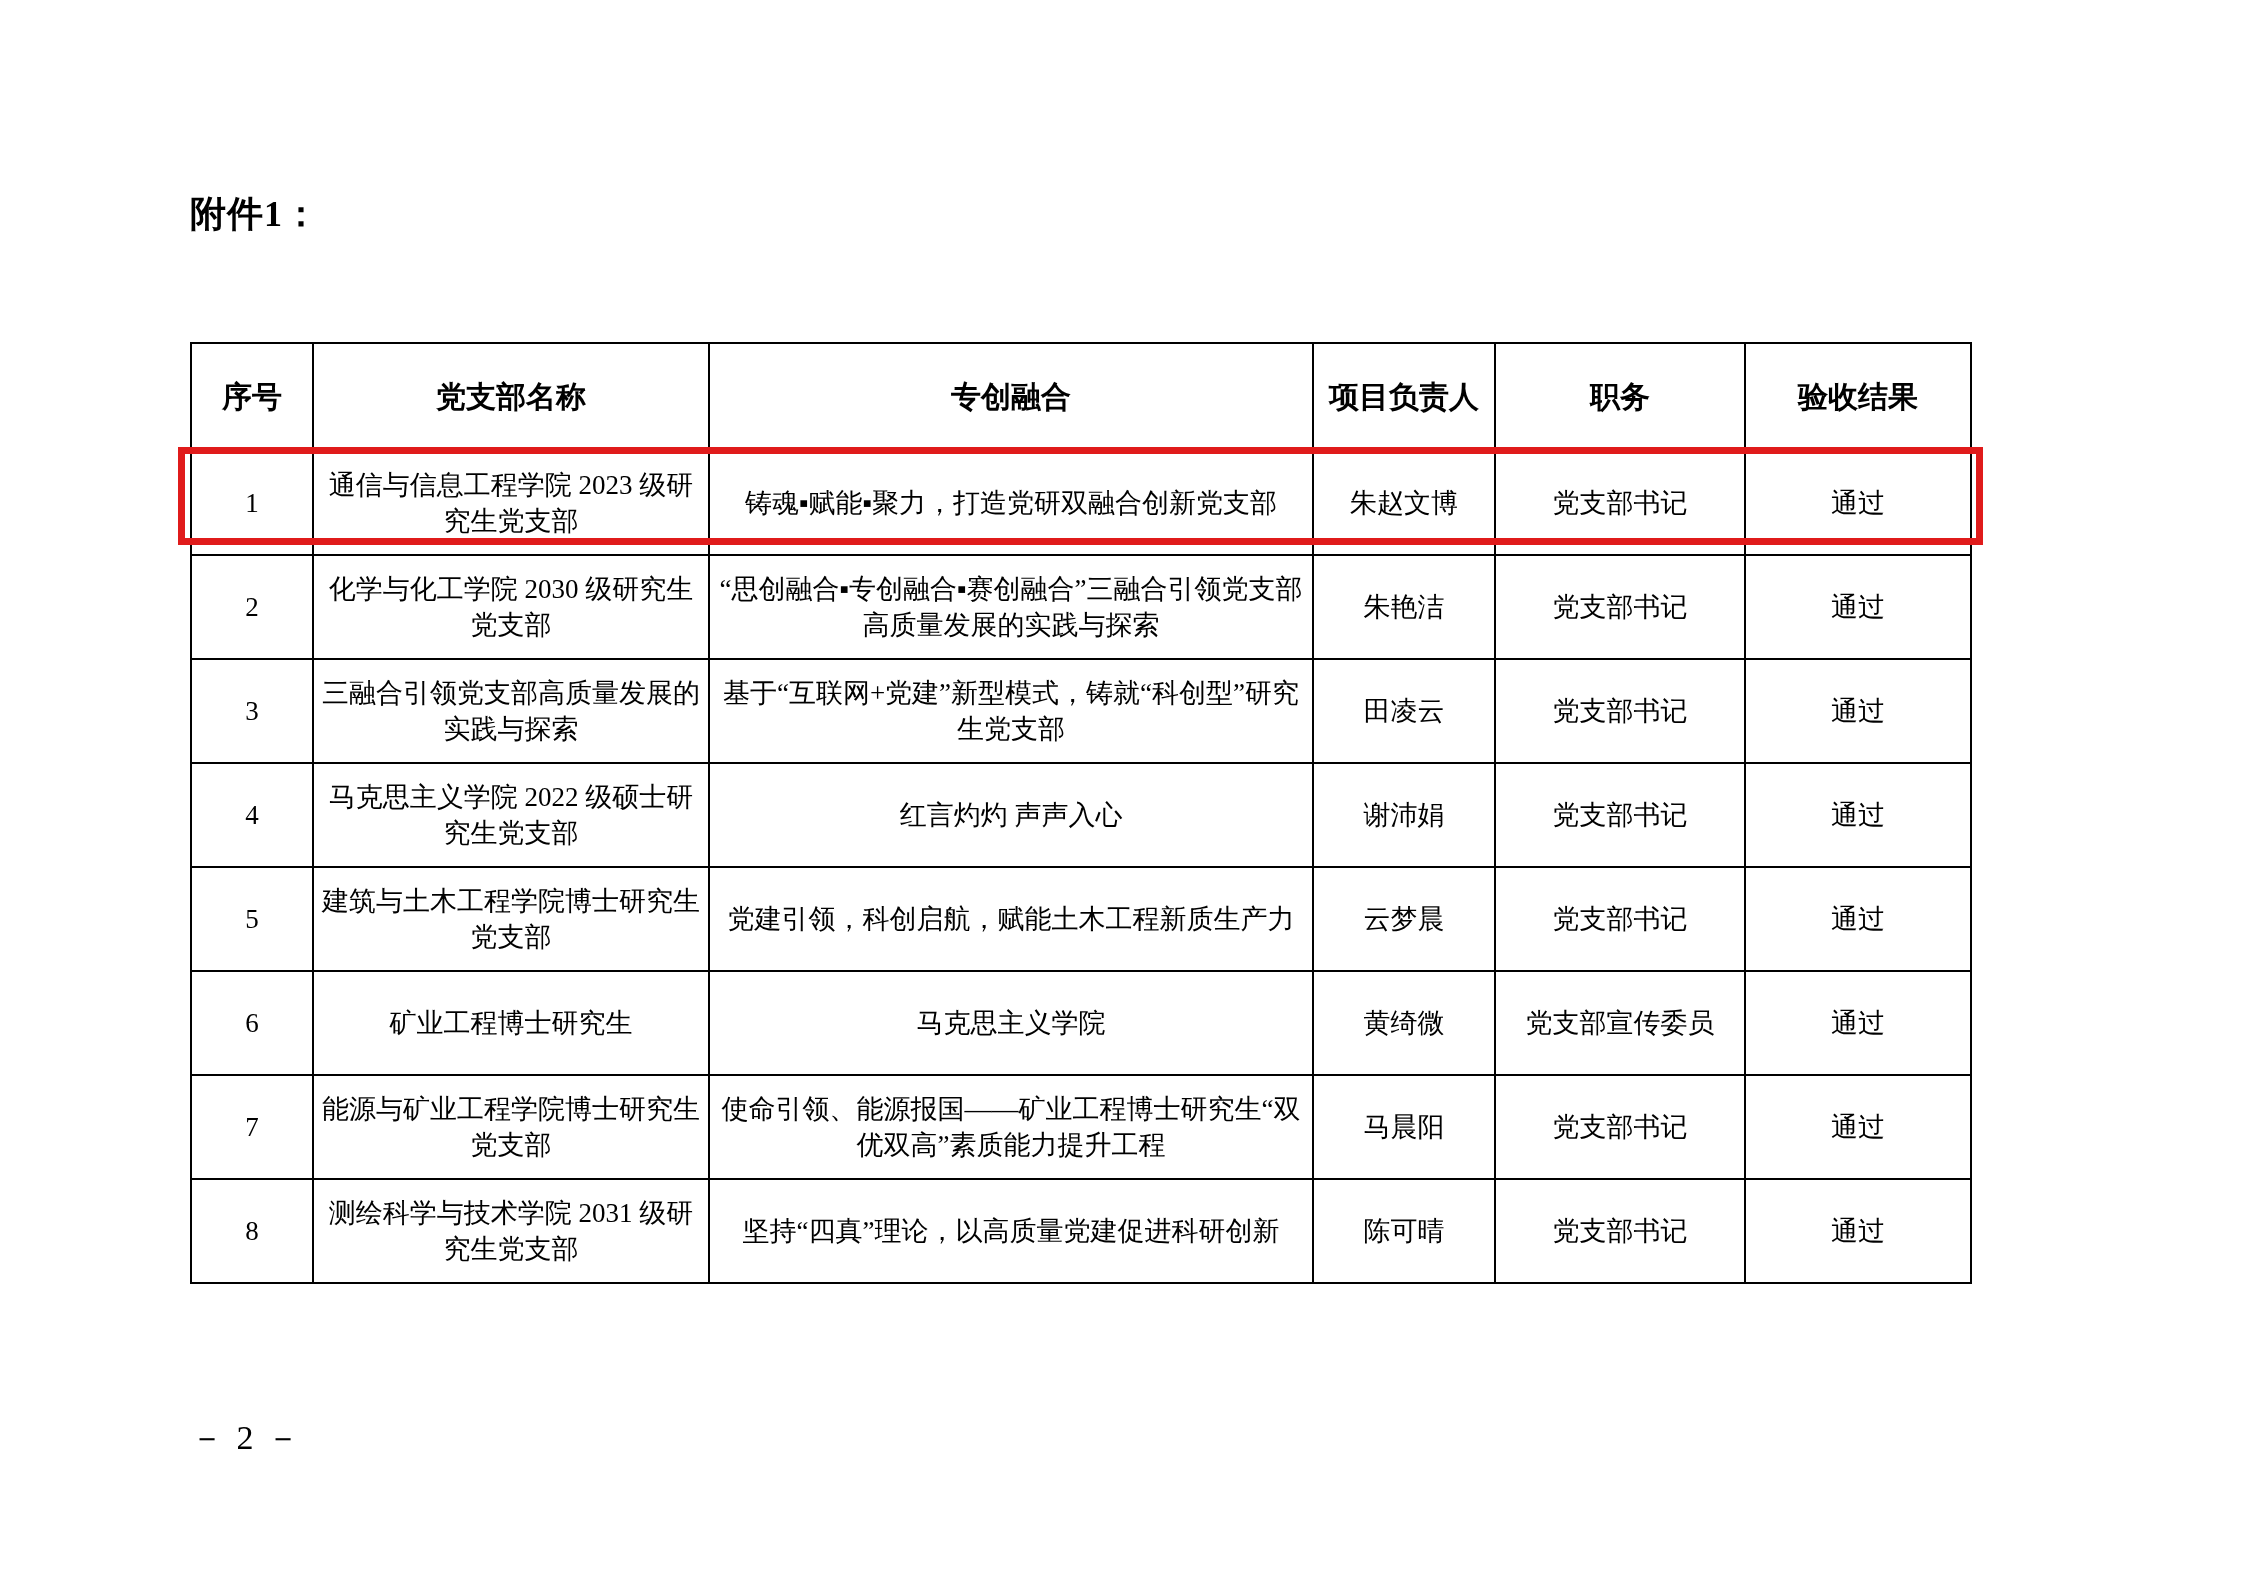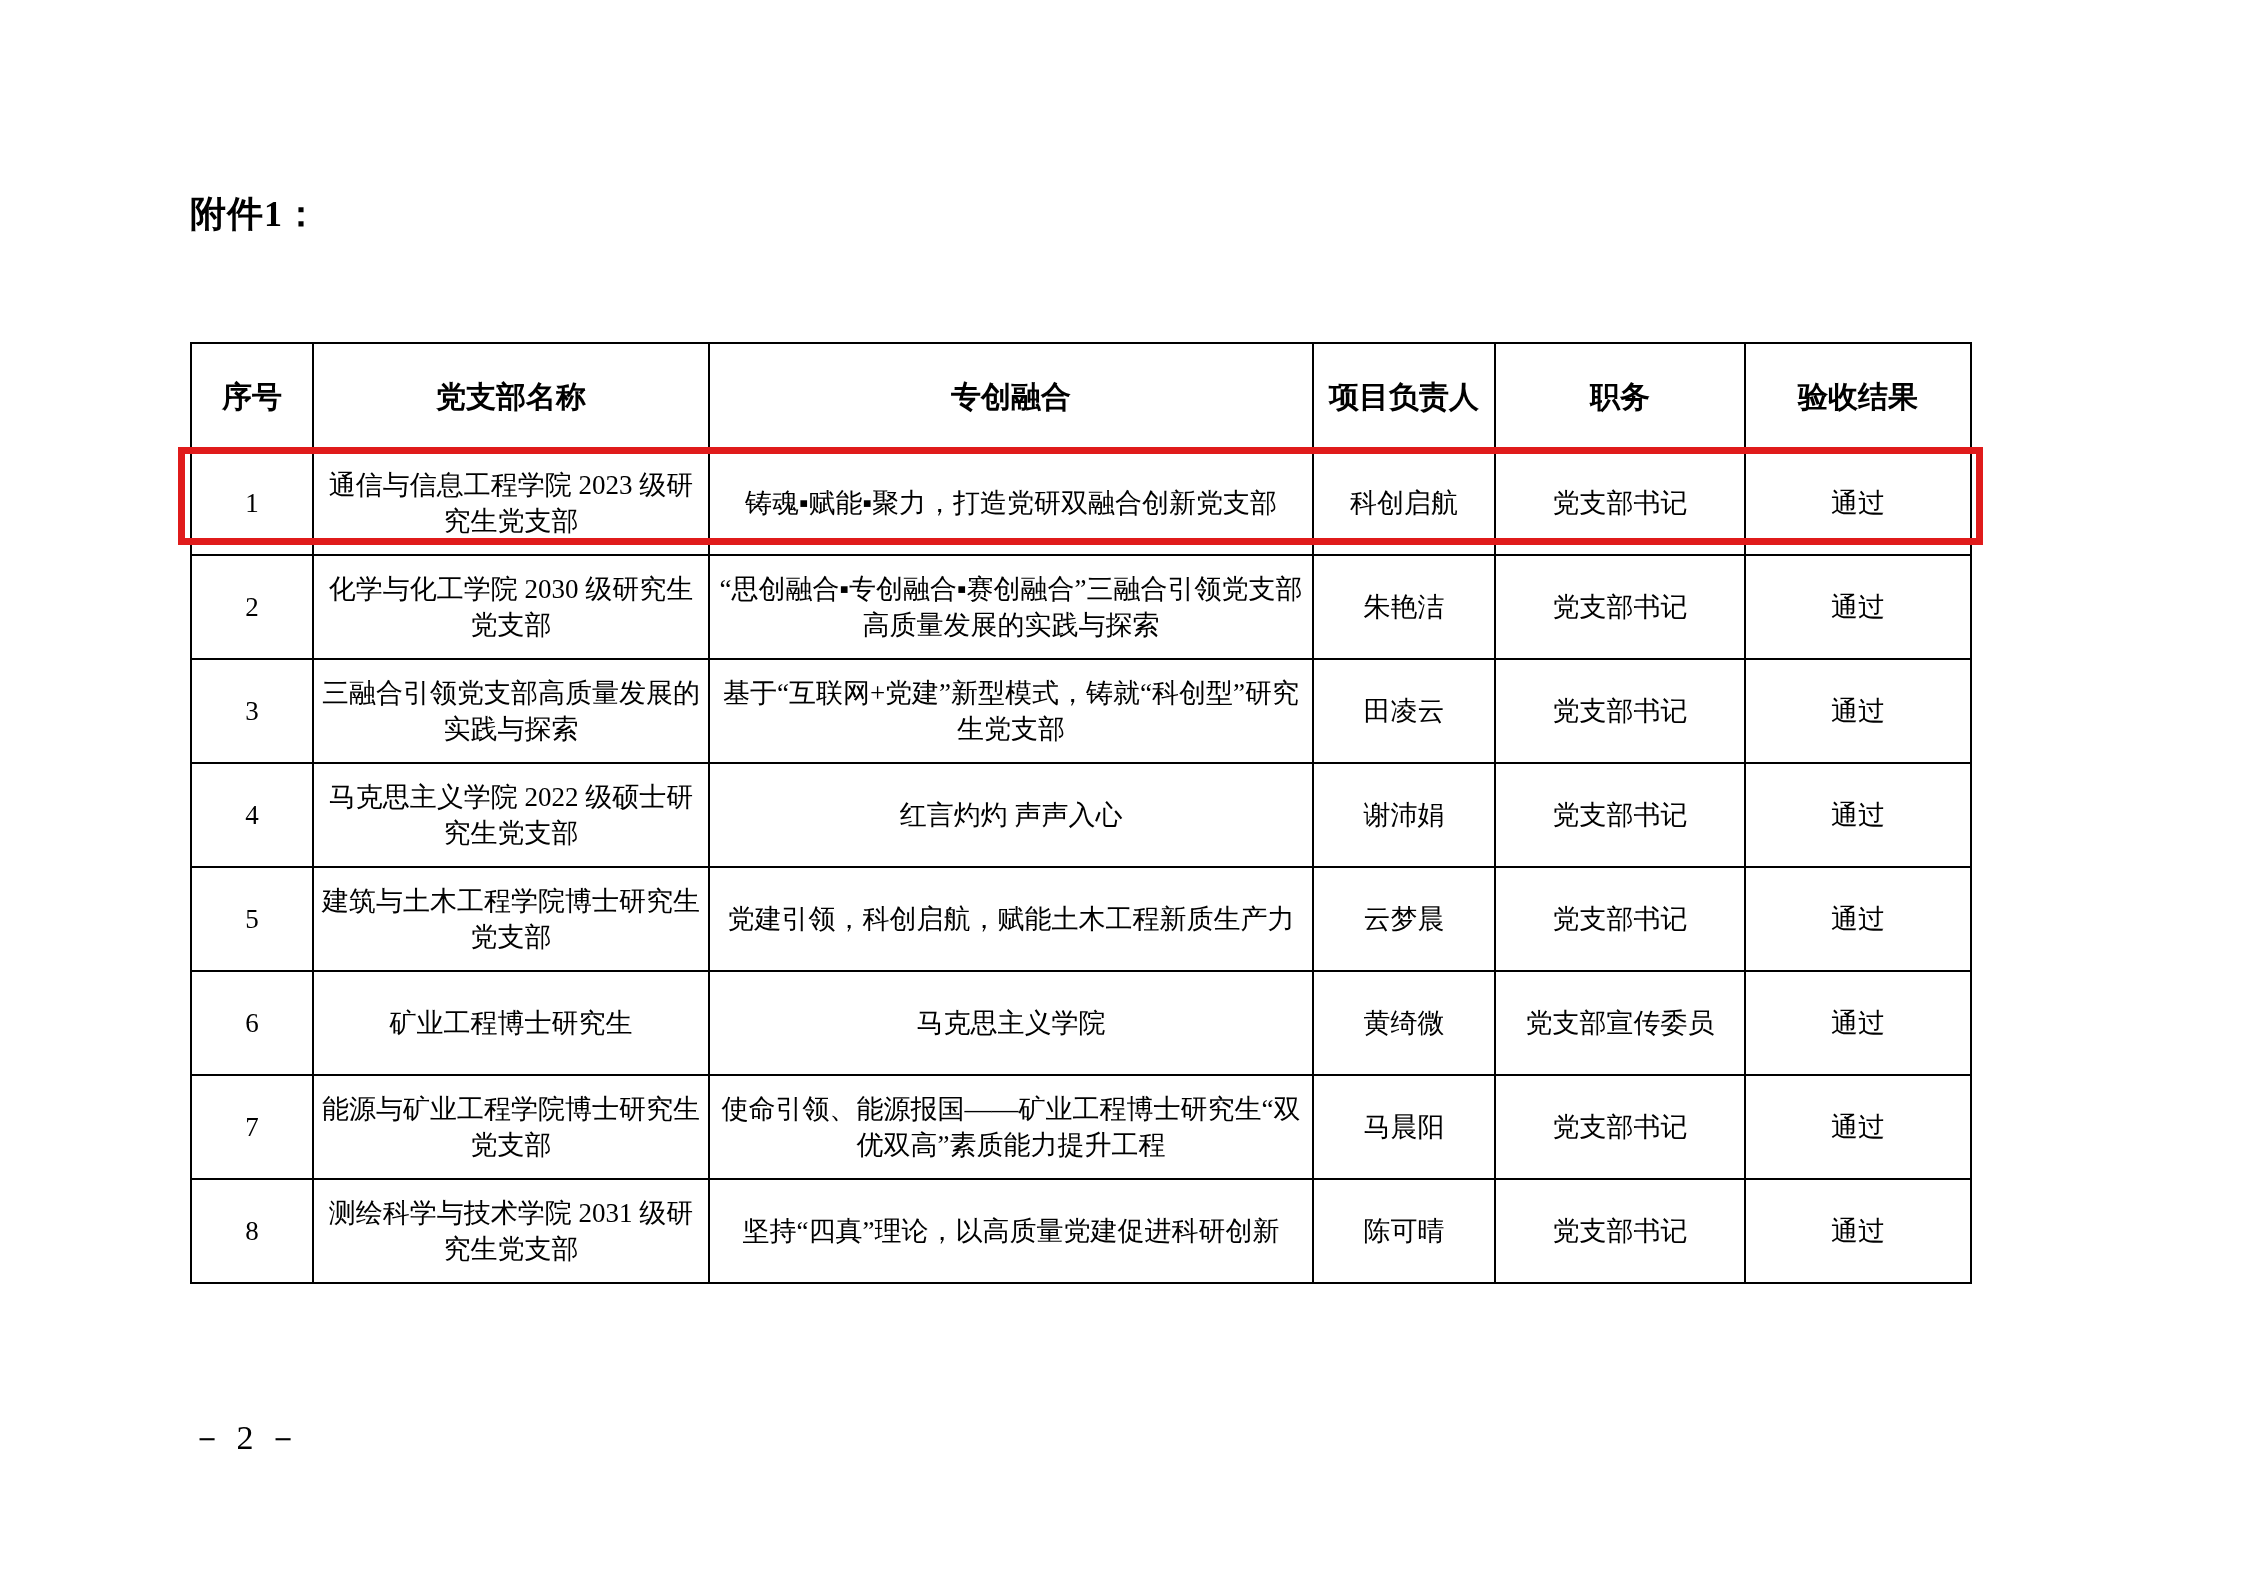--- a/index.html
+++ b/index.html
@@ -120,21 +120,21 @@
           <th>项目负责人</th>
           <th>职务</th>
           <th>验收结果</th>
         </tr>
       </thead>
       <tbody>
         <tr>
           <td>1</td>
           <td class="cell-branch">通信与信息工程学院 2023 级研究生党支部</td>
           <td class="cell-project">铸魂▪赋能▪聚力，打造党研双融合创新党支部</td>
-          <td>科创启航</td>
+          <td>朱赵文博</td>
           <td>党支部书记</td>
           <td>通过</td>
         </tr>
         <tr>
           <td>2</td>
           <td class="cell-branch">化学与化工学院 2030 级研究生党支部</td>
           <td class="cell-project">“思创融合▪专创融合▪赛创融合”三融合引领党支部高质量发展的实践与探索</td>
           <td>朱艳洁</td>
           <td>党支部书记</td>
           <td>通过</td>

